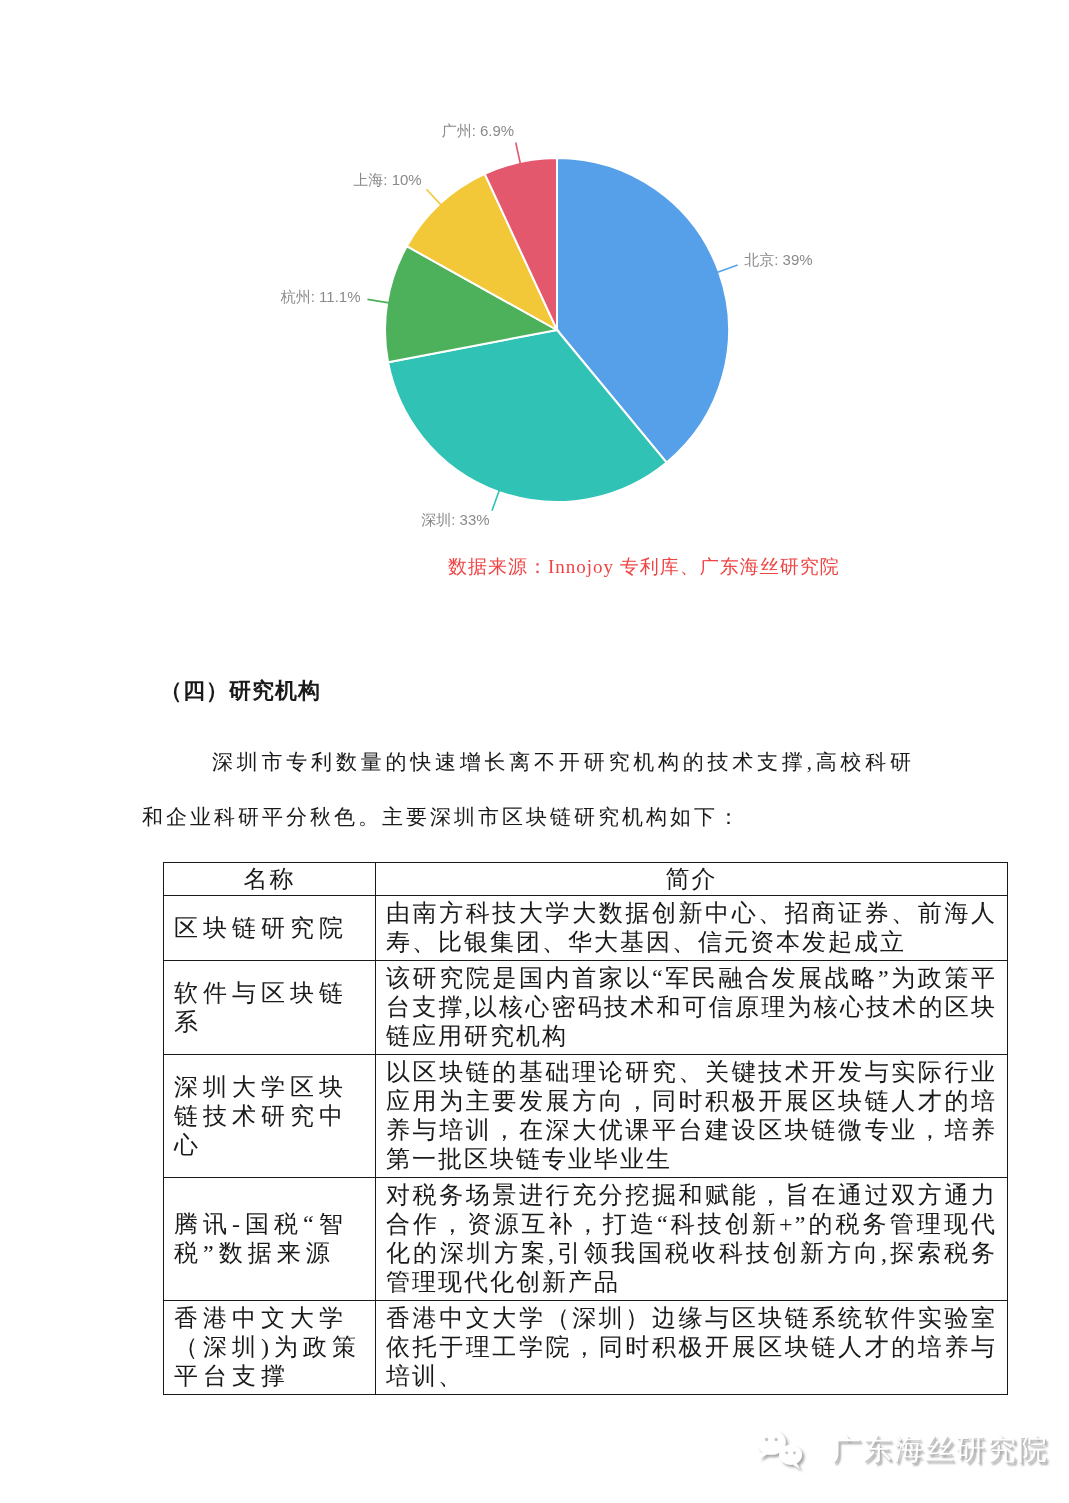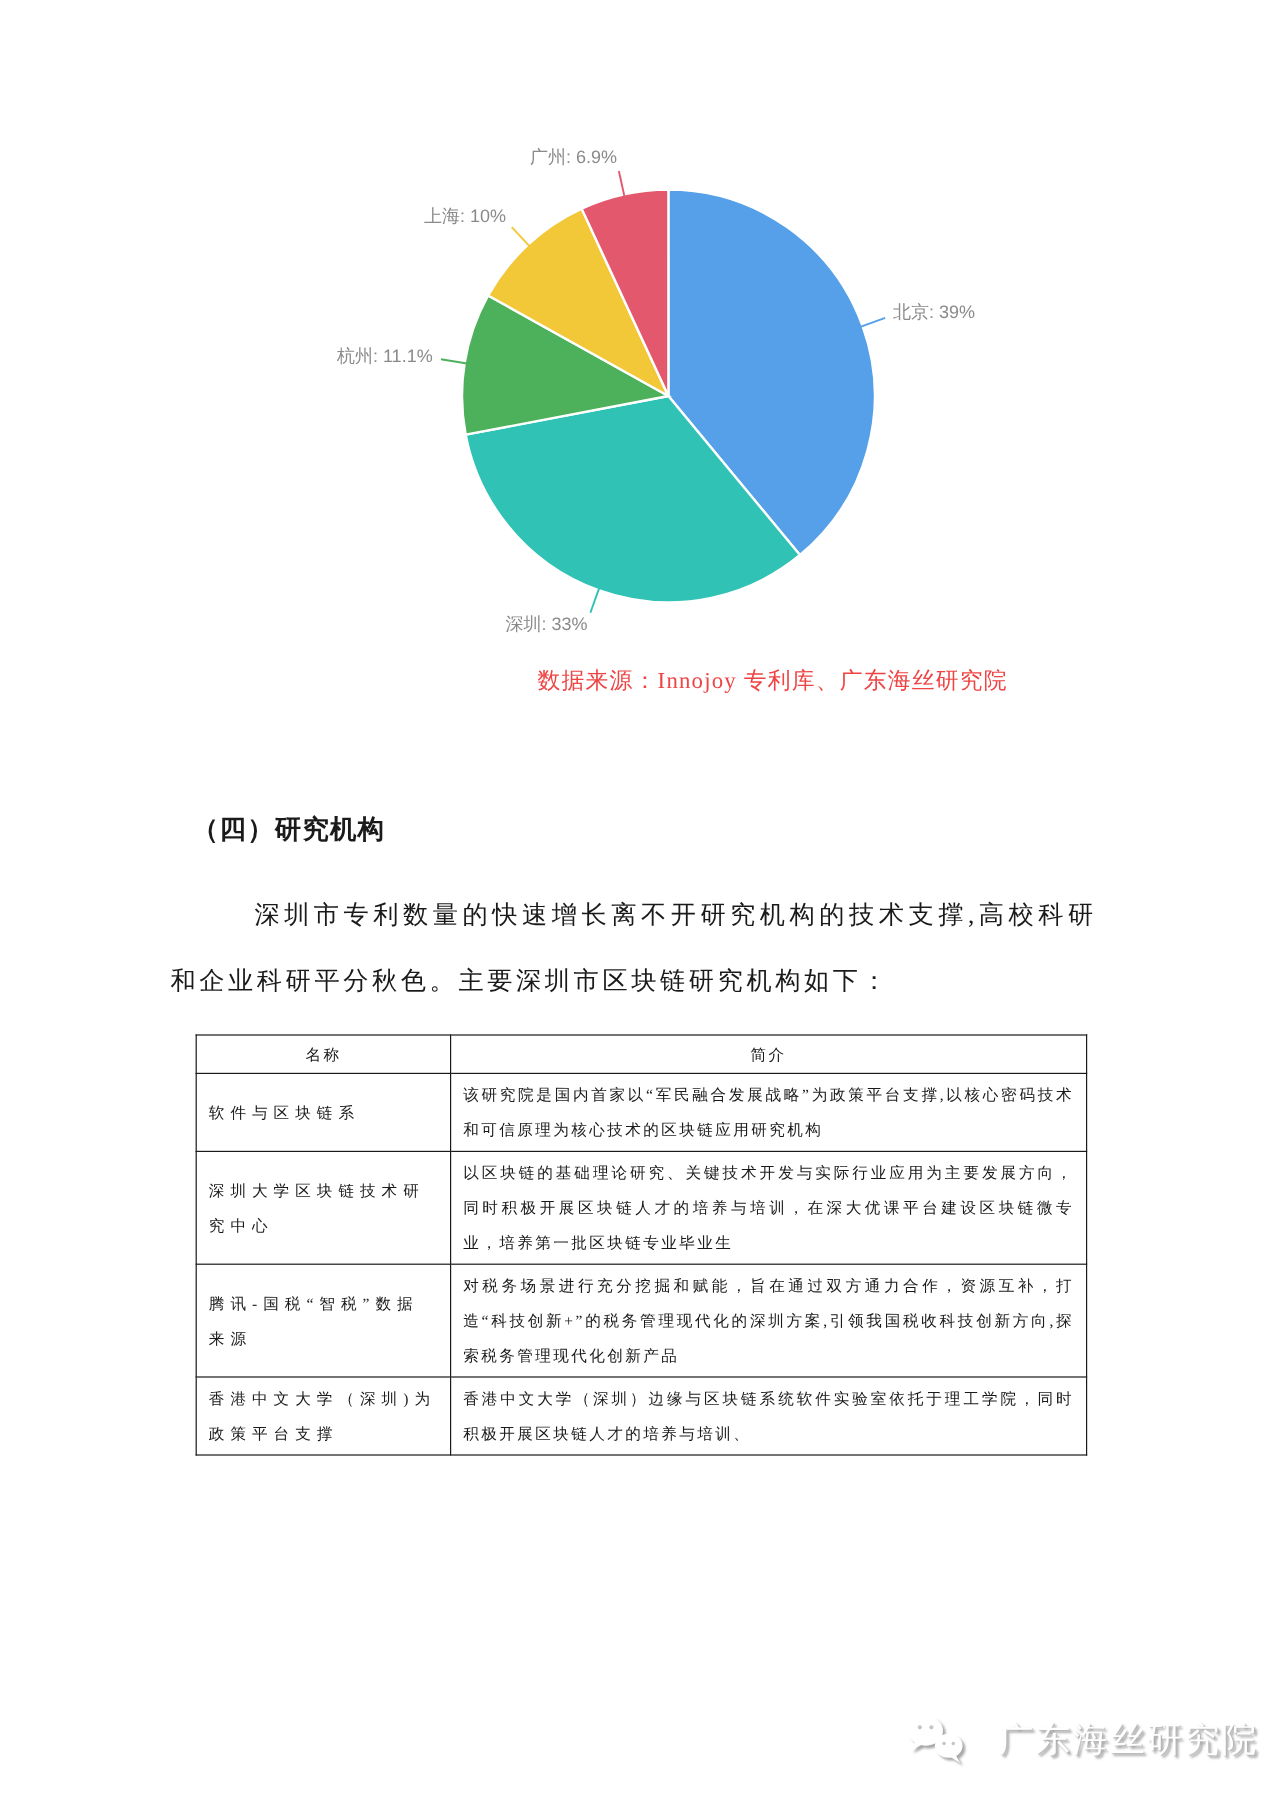--- a/index.html
+++ b/index.html
@@ -28,23 +28,23 @@
     position:absolute;left:142px;top:735px;width:772px;
     font-size:21px;line-height:55px;letter-spacing:3px;
     text-align:justify;text-indent:70px;
   }
   
   .table-title{
     position:absolute;left:163px;top:824px;width:750px;
     text-align:center;font-size:21px;font-weight:bold;letter-spacing:2px;
   }
   table.inst-table{
-    position:absolute;left:163px;top:862px;width:743px;
+    position:absolute;left:163px;top:862px;width:845px;
     border-collapse:collapse;table-layout:fixed;
-    font-size:13px;
+    font-size:24px;
   }
   .inst-table th,.inst-table td{
     border:1.5px solid #1a1a1a;
     vertical-align:middle;
     font-weight:normal;
   }
   .inst-table th{height:31px;text-align:center;letter-spacing:2px;padding:0 4px;}
   .inst-table col.c-name{width:212px;}
   .inst-table td{padding:3px 10px;line-height:29px;}
   .inst-table td.col-name{letter-spacing:5px;}
@@ -100,20 +100,24 @@
         <col class="c-desc">
       </colgroup>
     <thead>
       <tr>
         <th>名称</th>
         <th>简介</th>
       </tr>
     </thead>
     <tbody>
         <tr>
+          <td class="col-name">区块链研究院</td>
+          <td class="col-desc">由南方科技大学大数据创新中心、招商证券、前海人寿、比银集团、华大基因、信元资本发起成立</td>
+        </tr>
+        <tr>
           <td class="col-name">软件与区块链系</td>
           <td class="col-desc">该研究院是国内首家以“军民融合发展战略”为政策平台支撑,以核心密码技术和可信原理为核心技术的区块链应用研究机构</td>
         </tr>
         <tr>
           <td class="col-name">深圳大学区块链技术研究中心</td>
           <td class="col-desc">以区块链的基础理论研究、关键技术开发与实际行业应用为主要发展方向，同时积极开展区块链人才的培养与培训，在深大优课平台建设区块链微专业，培养第一批区块链专业毕业生</td>
         </tr>
         <tr>
           <td class="col-name">腾讯-国税“智税”数据来源</td>
           <td class="col-desc">对税务场景进行充分挖掘和赋能，旨在通过双方通力合作，资源互补，打造“科技创新+”的税务管理现代化的深圳方案,引领我国税收科技创新方向,探索税务管理现代化创新产品</td>

